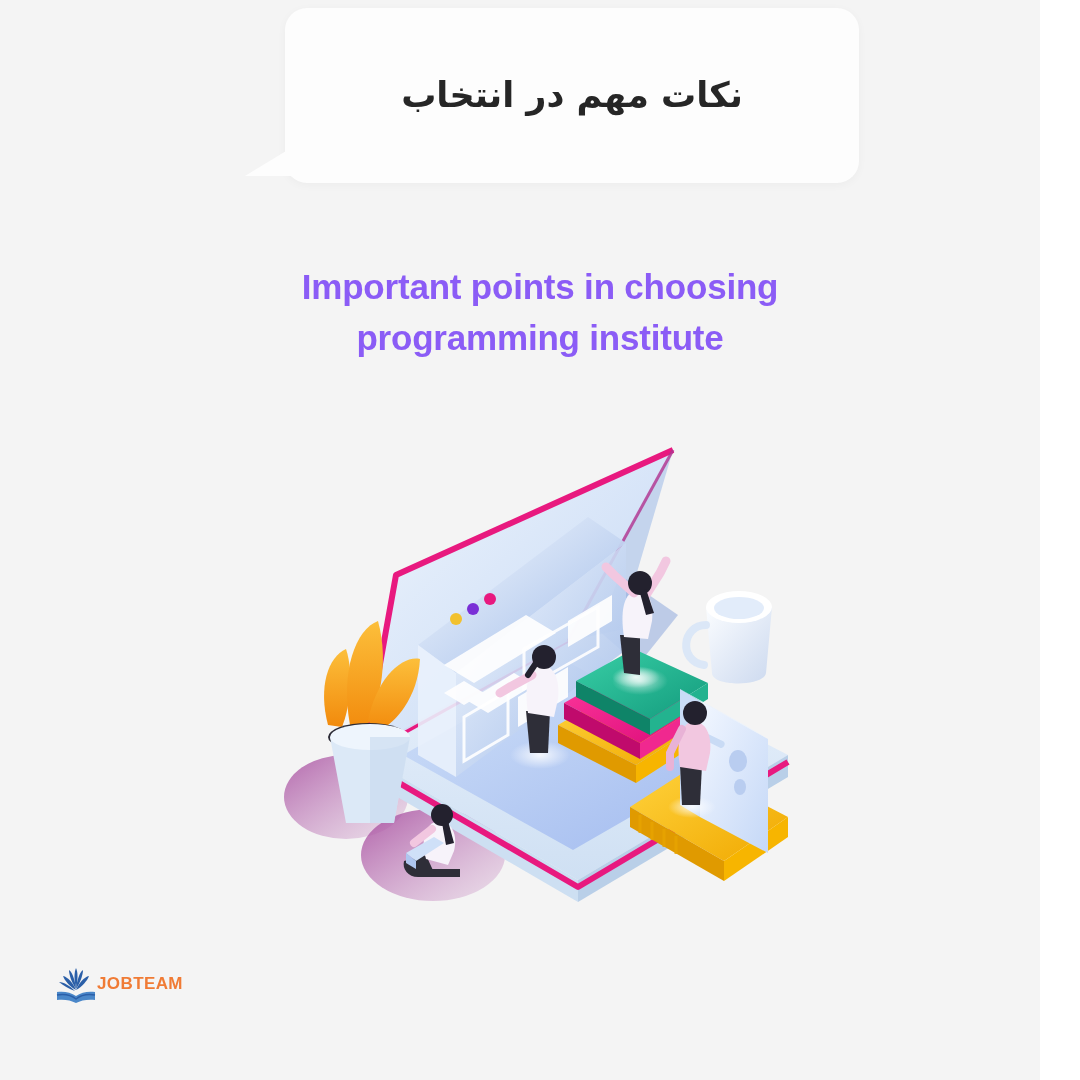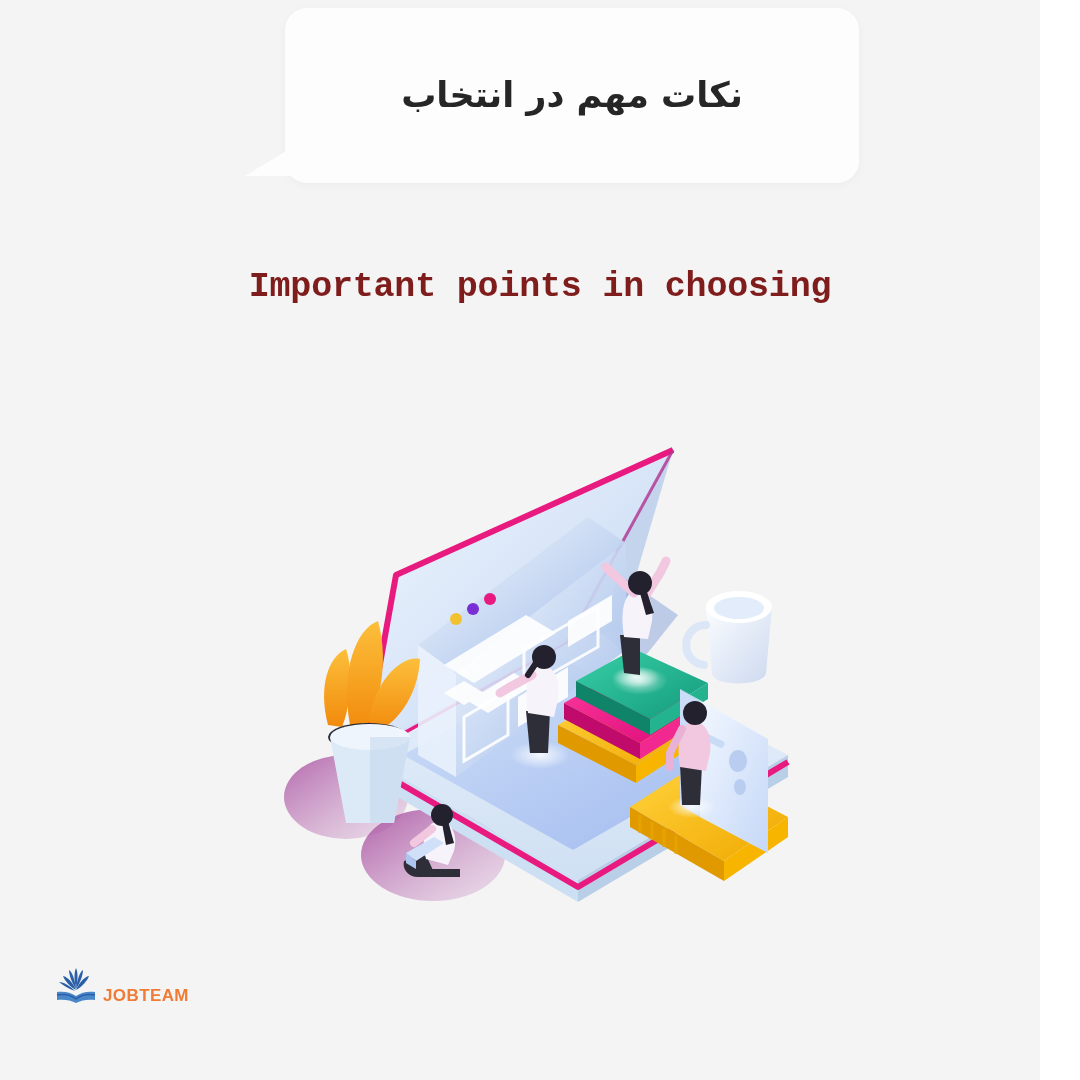--- a/index.html
+++ b/index.html
@@ -67,46 +67,45 @@
 
   
   .subtitle {
     position: absolute;
     left: 0;
     top: 262px;
     width: 1080px;
     text-align: center;
   }
   .subtitle-line {
-    font-family: Liberation Mono, monospace;
+    font-family: Liberation Sans, sans-serif;
     font-size: 35px;
     font-weight: 700;
-    color: #7f1d1d;
+    color: #8b5cf6;
     line-height: 1.45;
     letter-spacing: -0.2px;
   }
 
   
   .illustration {
     position: absolute;
     left: 268px;
     top: 425px;
     width: 545px;
     height: 500px;
   }
   .illustration svg { display: block; width: 100%; height: 100%; }
 
   
   .logo {
     position: absolute;
     left: 55px;
     top: 962px;
     display: flex;
-    align-items: flex-end;
-    gap: 6px;
+    align-items: center;
   }
   .logo-mark { width: 42px; height: 44px; display: block; }
   .logo-text {
     font-family: "Liberation Sans", sans-serif;
     font-size: 17px;
     font-weight: 700;
     color: #f07b35;
     letter-spacing: 0.4px;
   }
 </style>
@@ -118,20 +117,21 @@
   <div class="bubble-wrap">
     <div class="bubble"></div>
     <div class="bubble-tail2"></div>
     <div class="bubble-text">
       <div class="bubble-line">نکات مهم در انتخاب</div>
     </div>
   </div>
 
   <div class="subtitle">
     <div class="subtitle-line">Important points in choosing</div>
+    <div class="subtitle-line">programming institute</div>
   </div>
 
   <div class="illustration">
     <svg viewBox="0 0 545 500" xmlns="http://www.w3.org/2000/svg">
       <defs>
         <linearGradient id="gScreen" x1="0" y1="0" x2="1" y2="1">
           <stop offset="0%" stop-color="#eef5fd"></stop>
           <stop offset="100%" stop-color="#bfd4f4"></stop>
         </linearGradient>
         <linearGradient id="gDeck" x1="0" y1="0" x2="1" y2="1">

